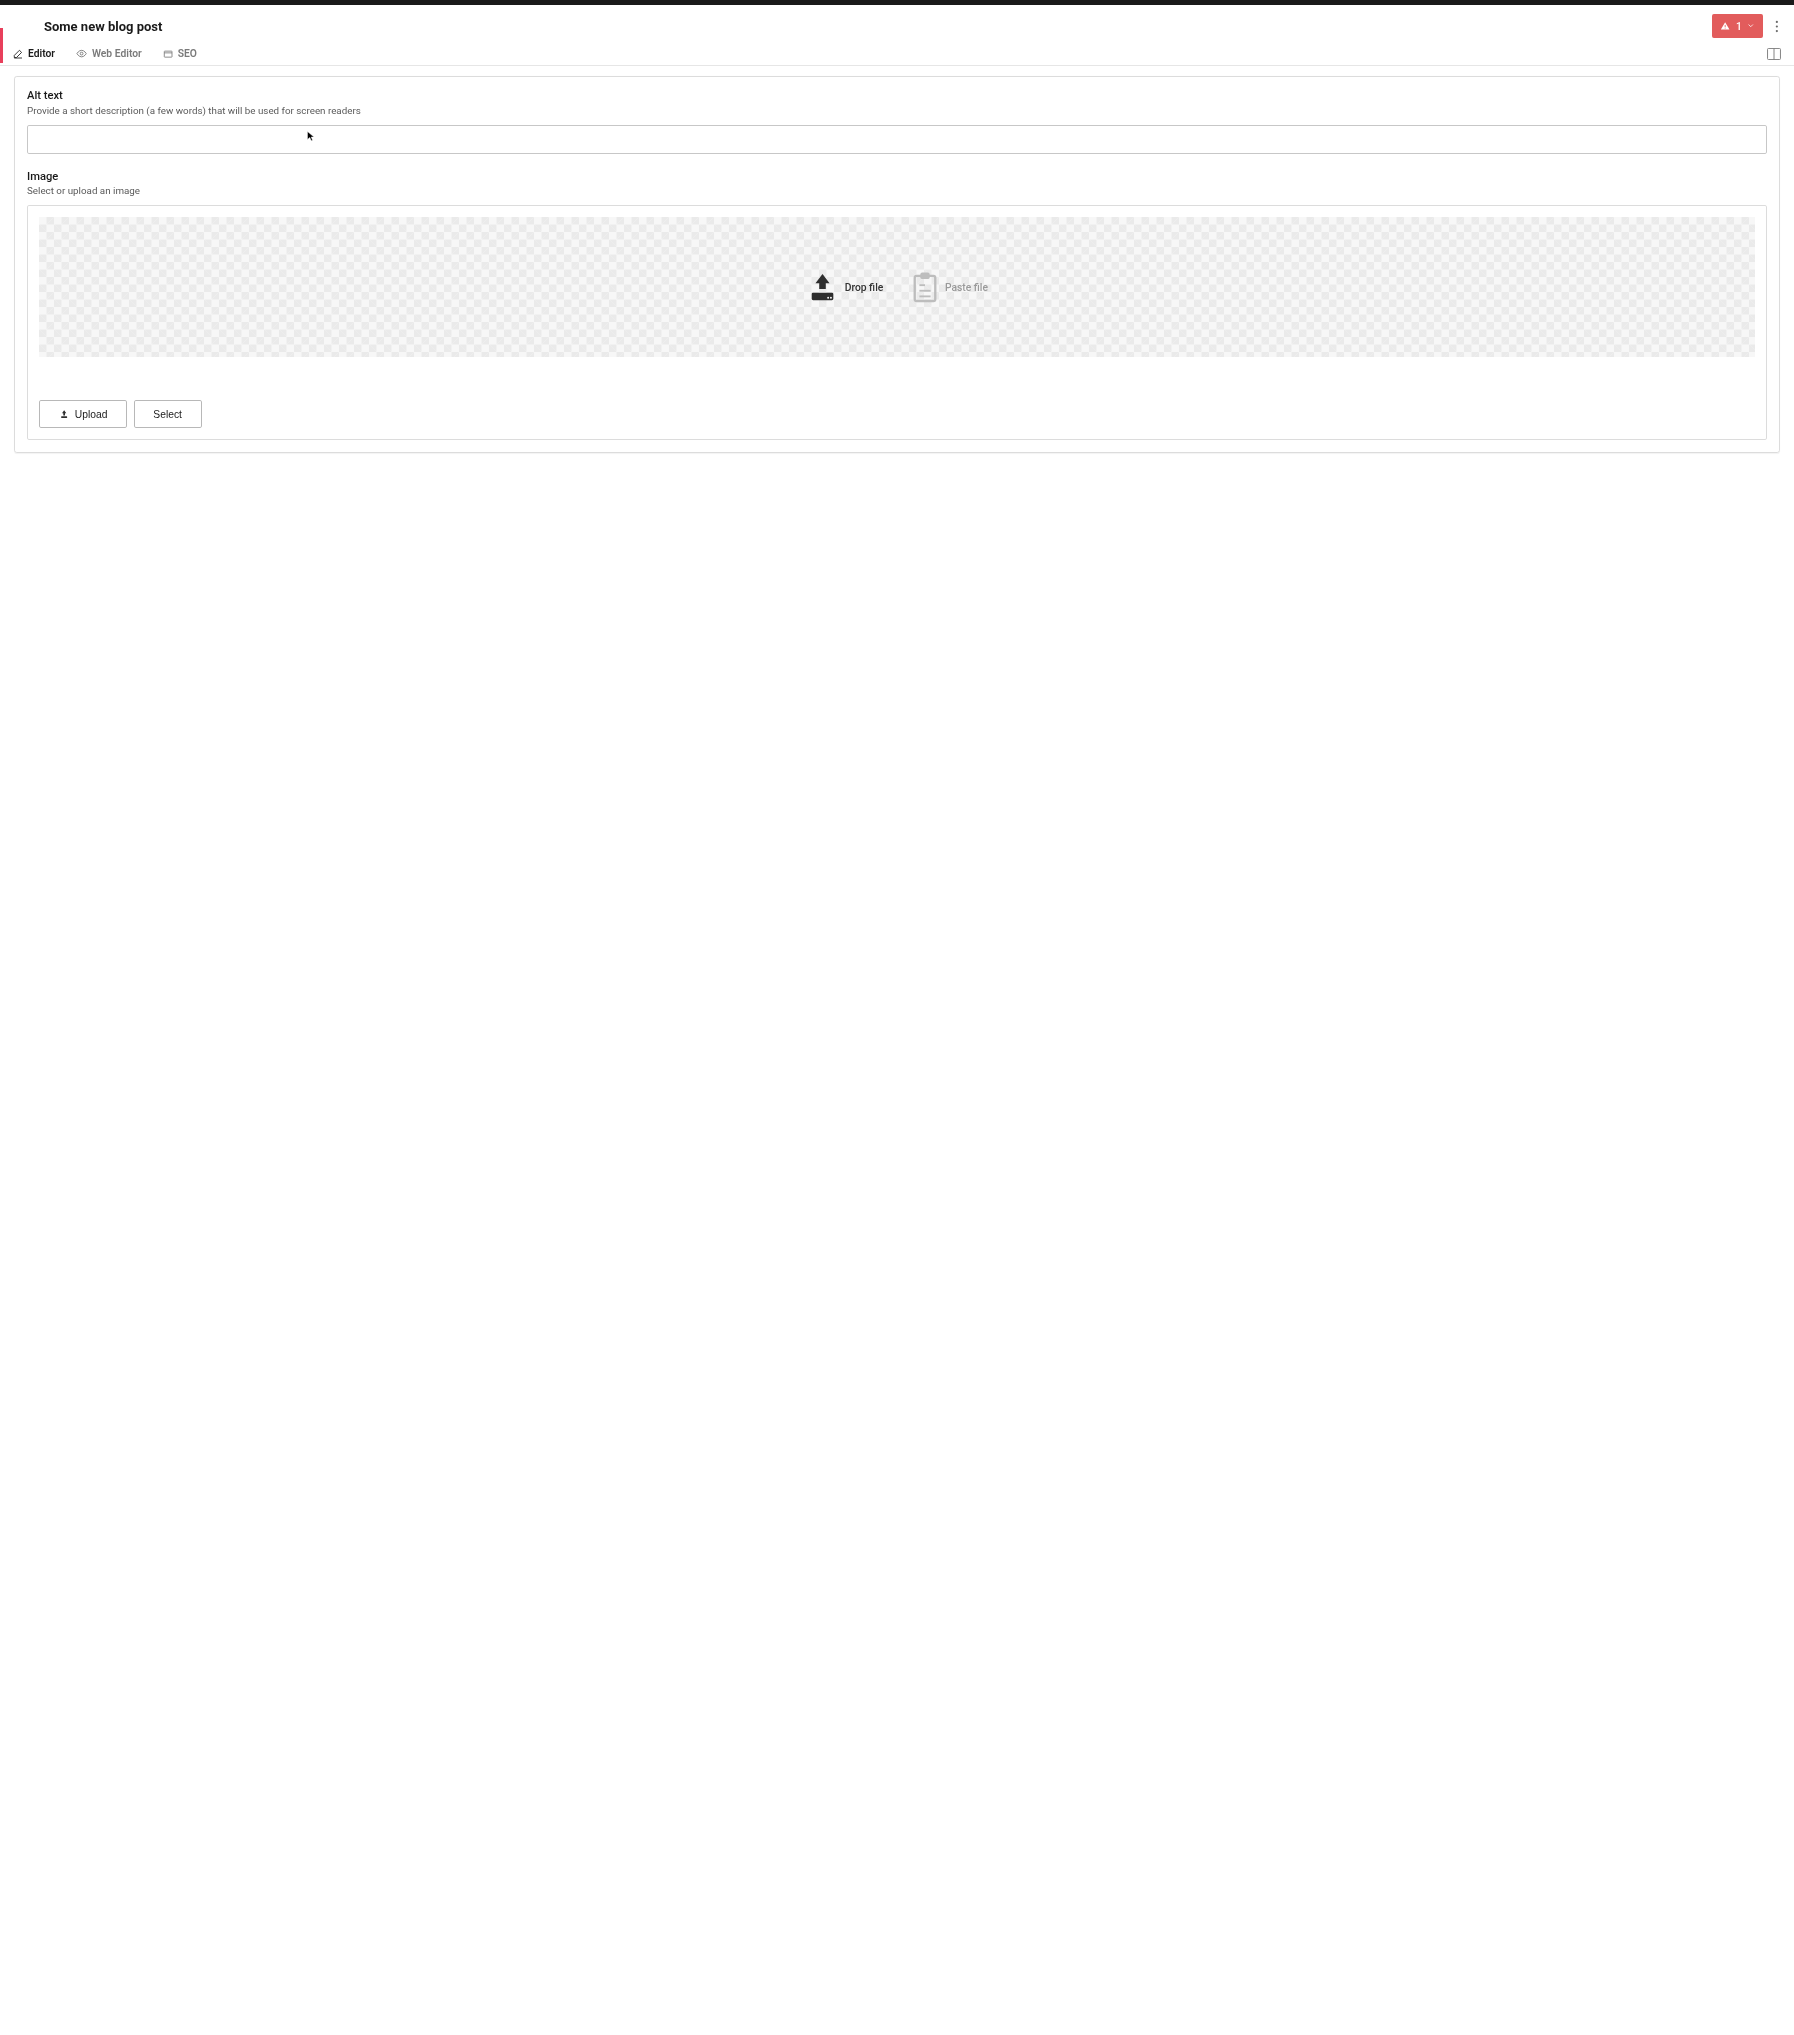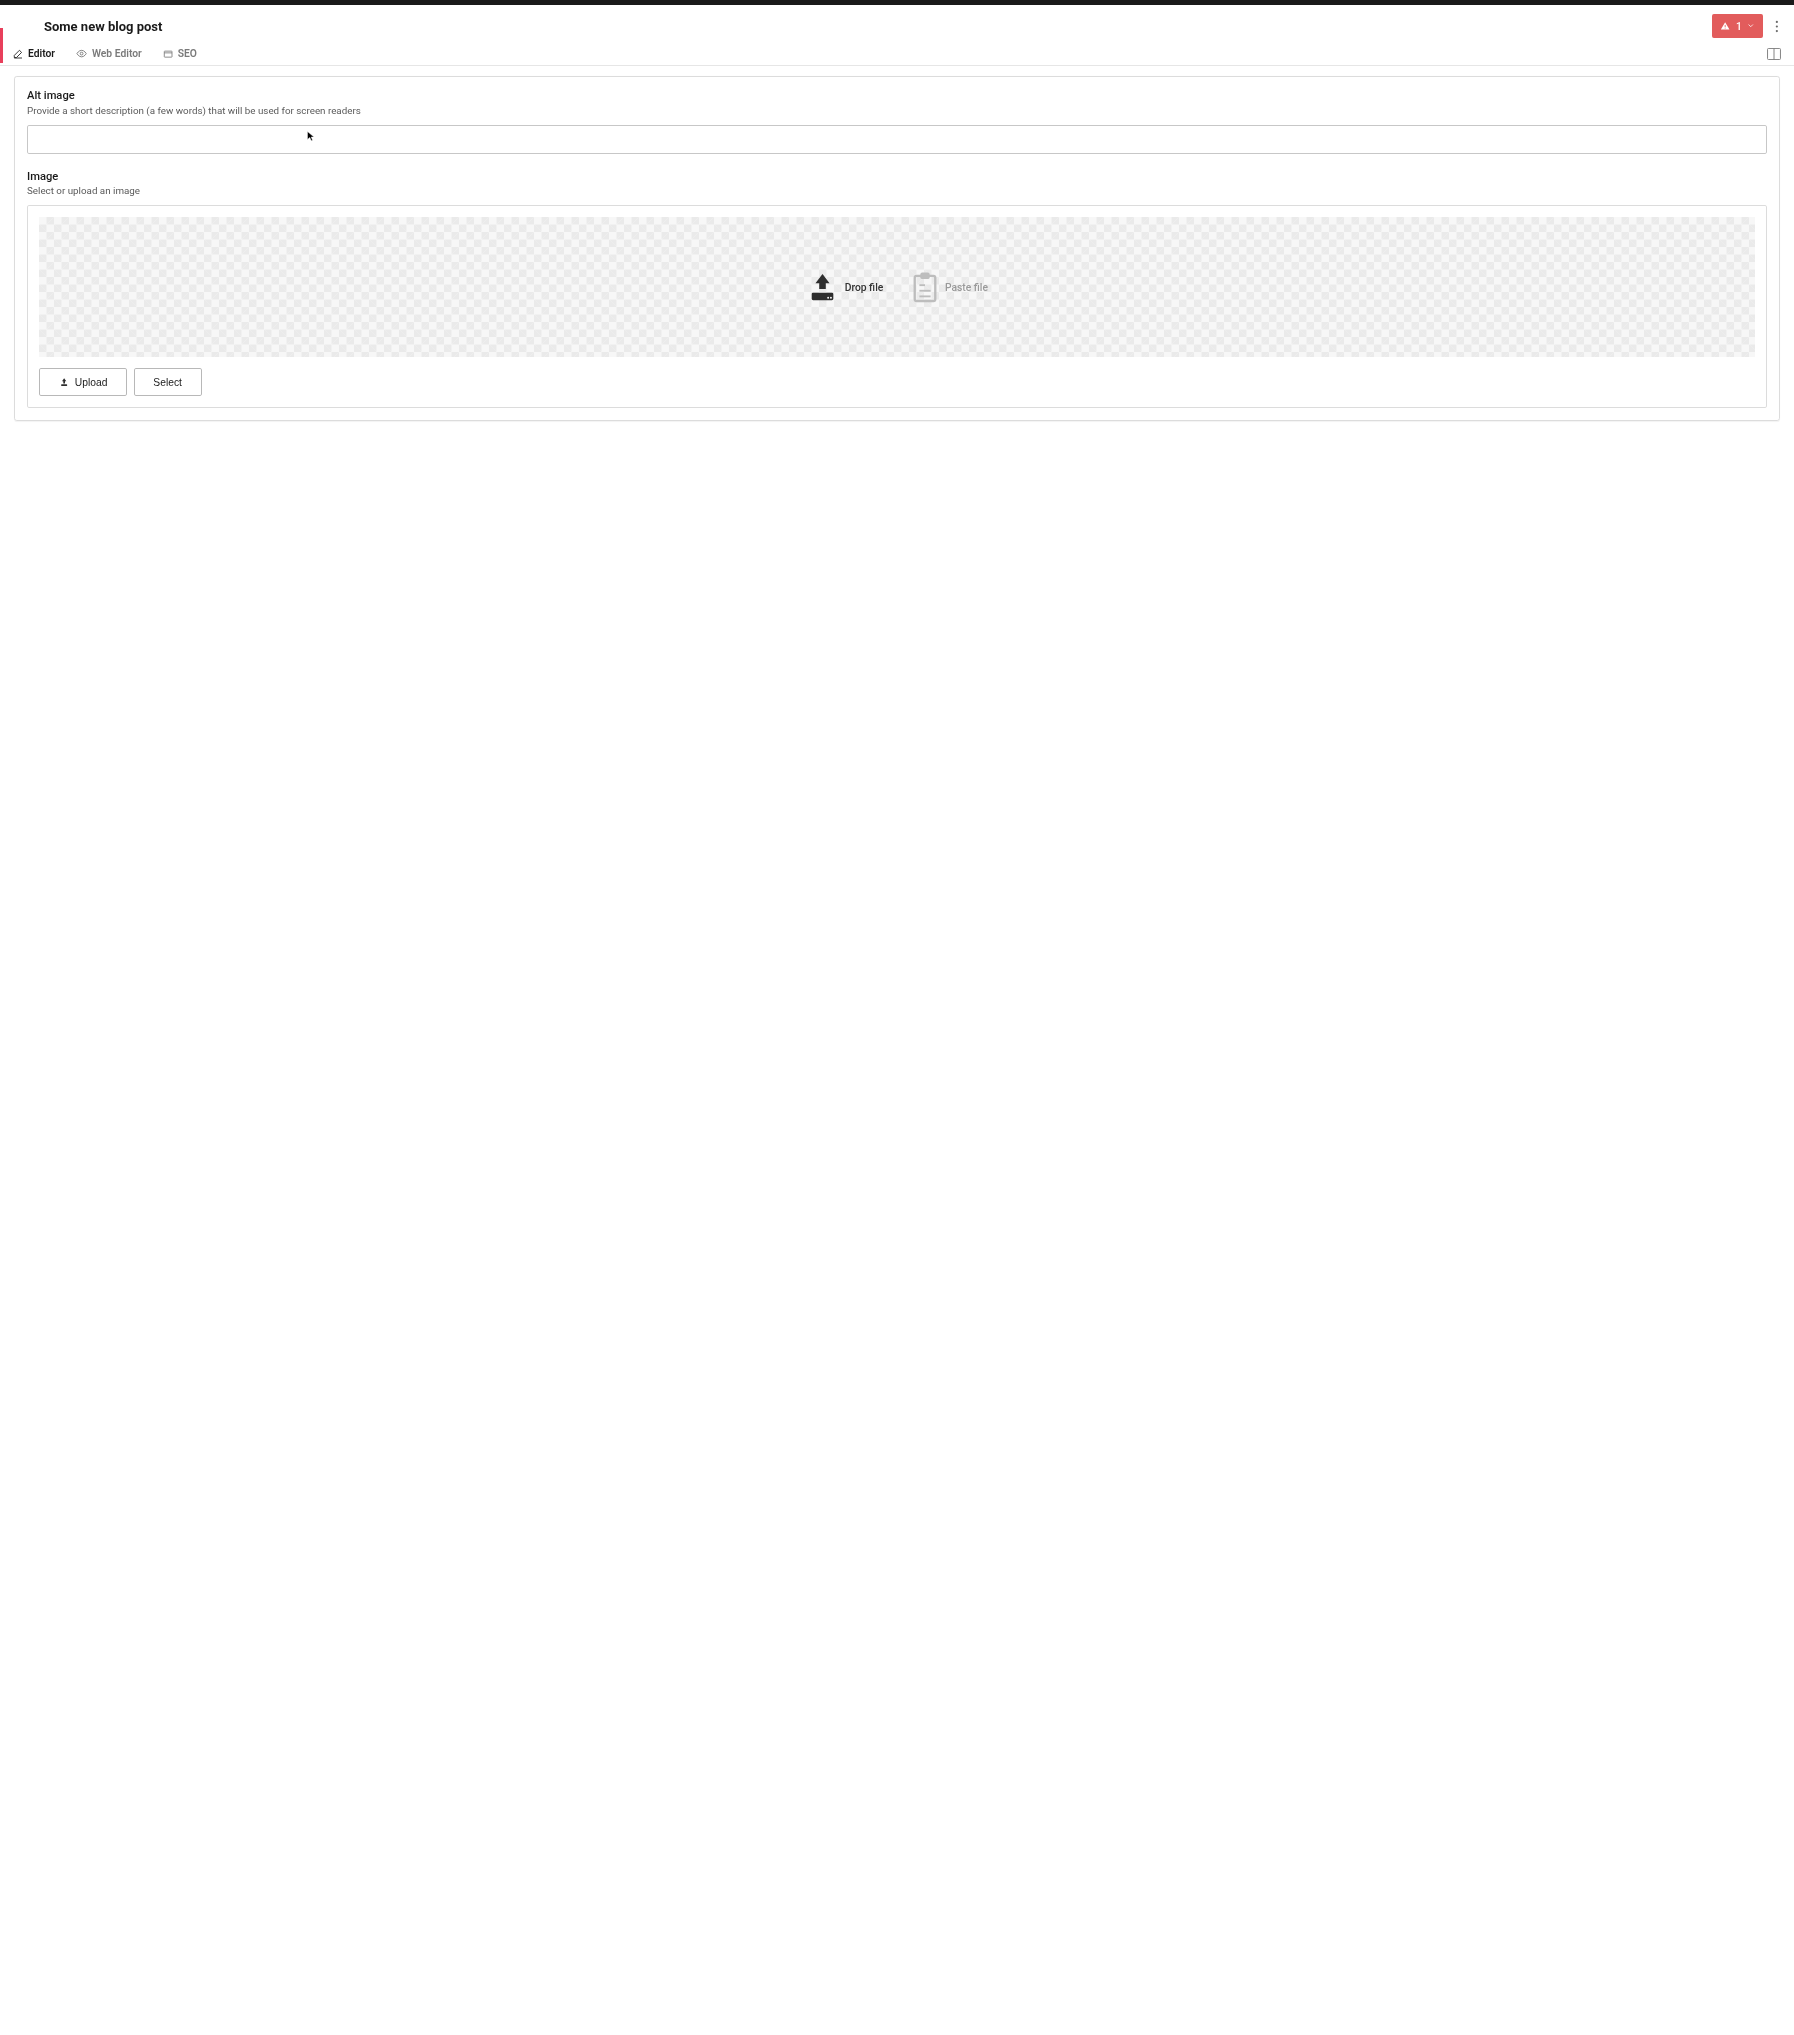--- a/index.html
+++ b/index.html
@@ -102,20 +102,21 @@
   .dz-item { display: flex; flex-direction: row; align-items: center; gap: 5.6px; color: #333; }
   .dz-item.muted { color: #9a9a9a; }
   .dz-label { font-size: 10.3px; font-weight: 500; }
   .dz-item svg { display:block; }
   .btn-row { display: flex; gap: 6.5px; margin-top: 11.2px; }
   .btn {
     display: flex; align-items: center; gap: 5.6px;
     border: 0.5px solid #b8b8b8; background: #fff; border-radius: 1.9px;
     font-size: 10.3px; padding: 7.5px 18.7px; cursor: pointer; color: #1a1a1a;
     font-weight: 500;
+    margin-top: 32px;
   }
   .btn svg { display:block; }
 
   .cursor-ptr {
     position: absolute; left: 307px; top: 126px; pointer-events: none;
   }
   .cursor-ptr svg { display:block; }
 </style>
 </head>
 <body>
@@ -191,21 +192,21 @@
     </div>
   </div>
 
   <div class="content">
 
 
 
     <div class="card">
 
       <div class="field">
-        <div class="field-label">Alt image</div>
+        <div class="field-label">Alt text</div>
         <div class="field-desc">Provide a short description (a few words) that will be used for screen readers</div>
         <input class="text-input" type="text" value="" style="">
       </div>
 
       <div class="field" style="margin-bottom:0">
         <div class="field-label">Image</div>
         <div class="field-desc">Select or upload an image</div>
 
         <div class="dropzone-outer">
           <div class="dropzone">

